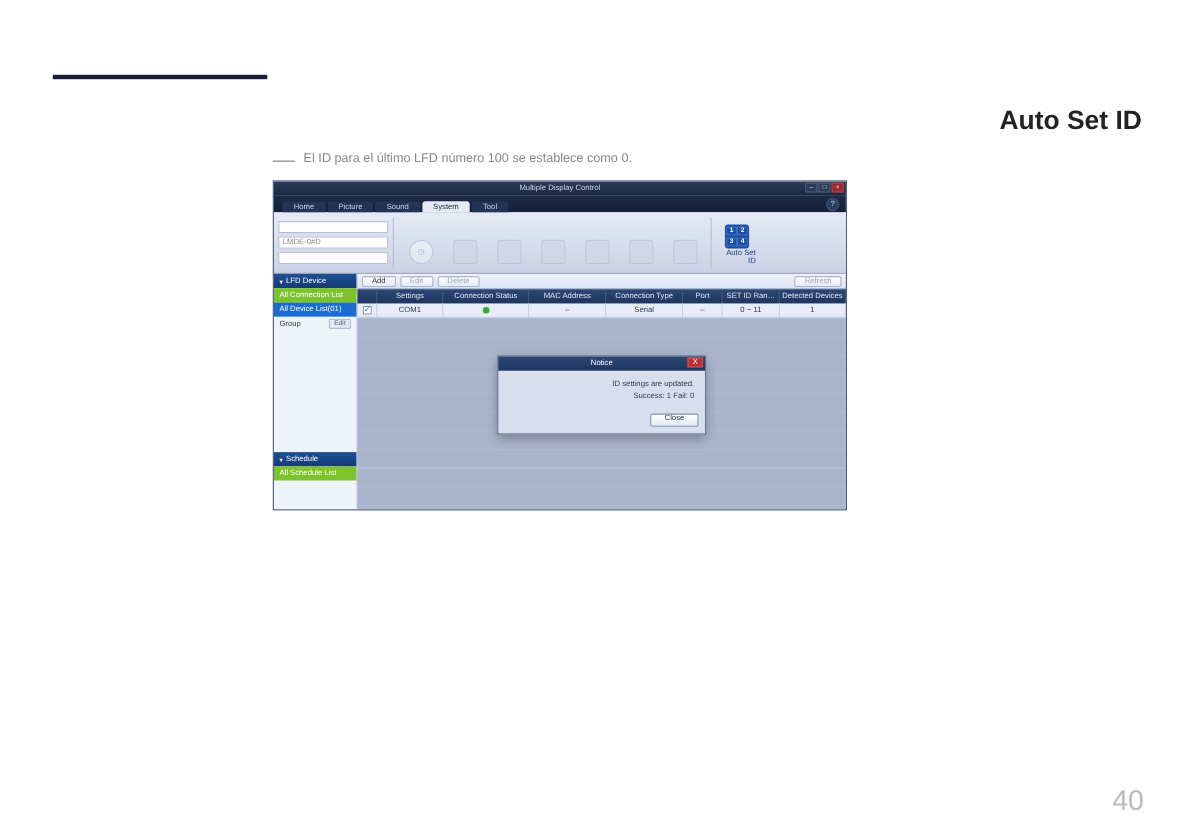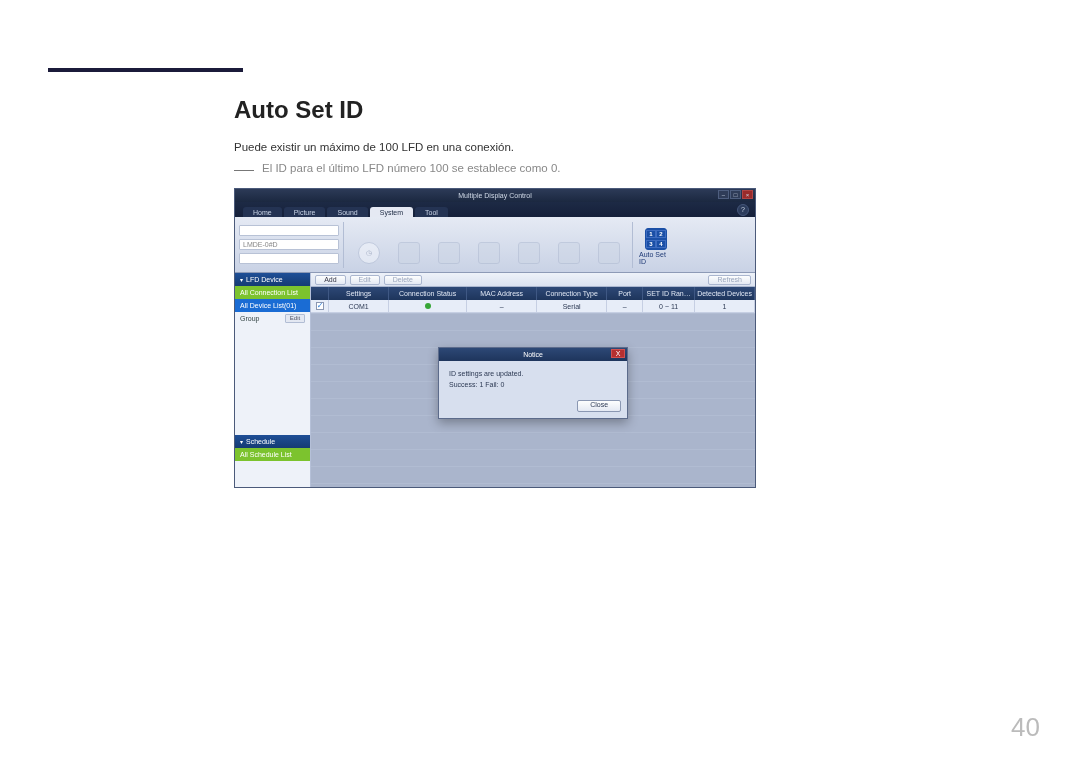--- a/index.html
+++ b/index.html
@@ -14,22 +14,23 @@
   .page-rule {
     position: absolute;
     top: 68px; left: 48px;
     width: 195px;
     height: 4px;
     background: #1b1b3a;
   }
   .content {
     position: absolute;
     top: 96px;
-    left: 234px;
+    left: 248px;
     width: 790px;
+    text-align: right;
   }
   h1 {
     font-size: 24px;
     font-weight: 700;
     color: #222;
     margin-bottom: 14px;
   }
   .para {
     font-size: 11.5px;
     line-height: 1.6;
@@ -137,21 +138,20 @@
   .dlg-btn{ height:12px; padding:0 12px; background:linear-gradient(#fdfefe,#e4e9f3); border:1px solid #8a97b2; border-radius:2px; color:#2b3852; cursor:pointer;}
 </style>
 </head>
 <body>
 
 <div class="page-rule"></div>
 
 <div class="content">
   <h1>Auto Set ID</h1>
 
-  <p class="para">Puede existir un máximo de 100 LFD en una conexión.</p>
 
   <div class="note-row">
     <div class="note-dash"></div>
     <div class="note-text">El ID para el último LFD número 100 se establece como 0.</div>
   </div>
 
   <div class="app">
     <div class="titlebar">
       <span>Multiple Display Control</span>
       <div class="tbtns">

